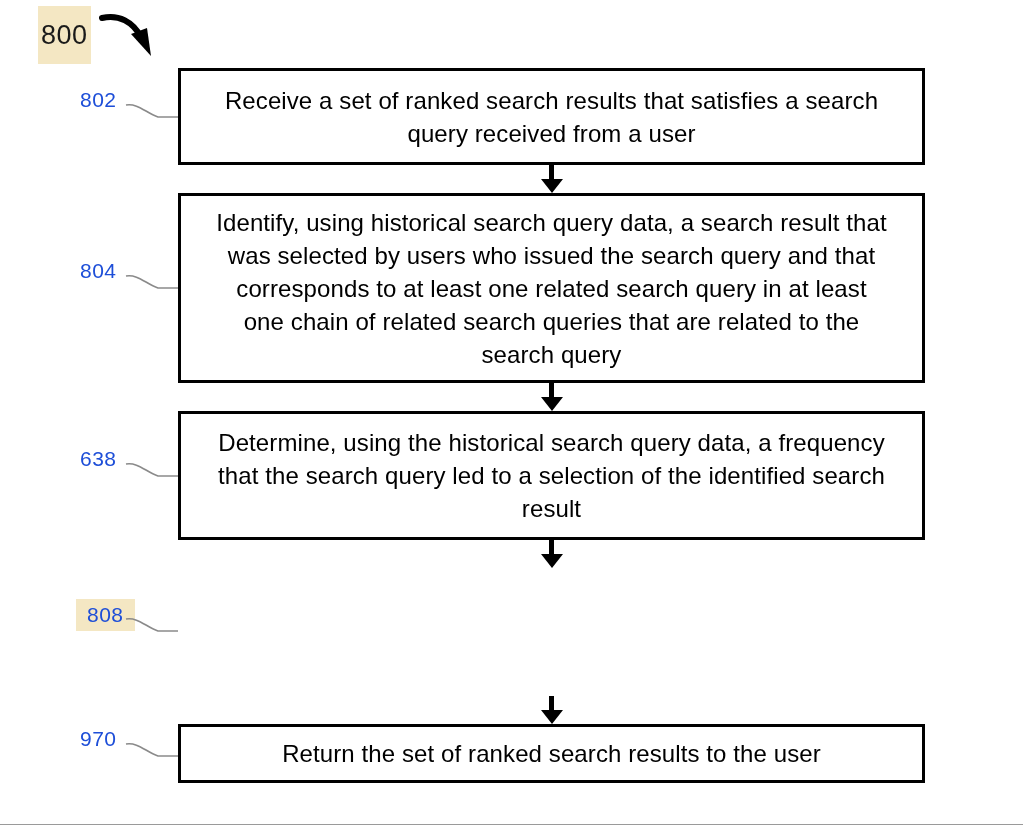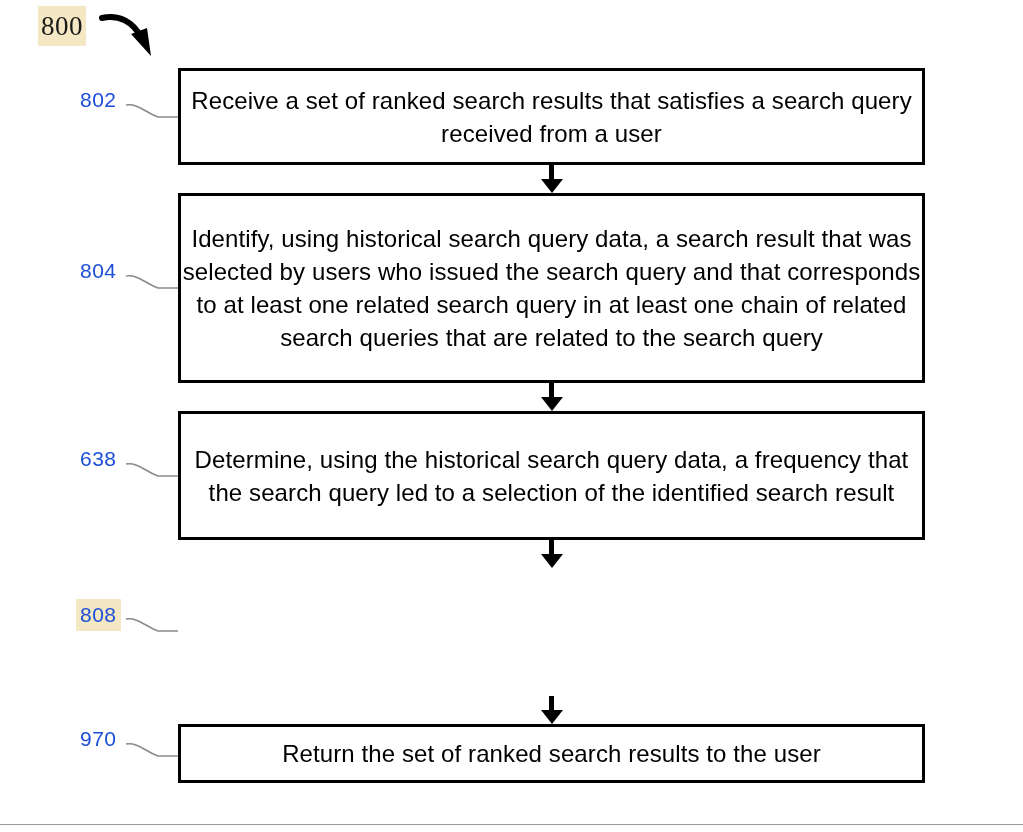--- a/index.html
+++ b/index.html
@@ -23,23 +23,22 @@
   
   .fig-number {
     position: absolute;
     left: 38px;
     top: 6px;
     font-size: 27px;
     line-height: 30px;
     letter-spacing: 0.5px;
     color: #1a1a1a;
     background: #f4e7c3;
-    padding: 5px 3px;
+    padding: 14px 3px;
     white-space: nowrap;
-    font-family: Liberation Serif, serif;
   }
 
   
   .fig-arrow {
     position: absolute;
     left: 99px;
     top: 4px;
     width: 64px;
     height: 56px;
   }
@@ -48,21 +47,21 @@
   .ref-num {
     position: absolute;
     font-size: 21px;
     line-height: 30px;
     letter-spacing: 0.5px;
     color: #1d4ed8;
     white-space: nowrap;
   }
   .ref-num.highlighted {
     background: #f4e7c3;
-    padding: 1px 4px;
+    padding: 1px 11px;
   }
 
   
   .leader {
     position: absolute;
     width: 54px;
     height: 34px;
   }
 
   
@@ -75,21 +74,21 @@
     background: #ffffff;
     display: flex;
     align-items: center;
     justify-content: center;
     text-align: center;
   }
   .box-text {
     font-size: 24px;
     line-height: 33px;
     color: #000000;
-    padding: 0 1px;
+    padding: 0 34px;
     letter-spacing: 0.1px;
   }
 
   
   .connector {
     position: absolute;
     left: 540px;
     width: 24px;
   }
   .connector .stem {

